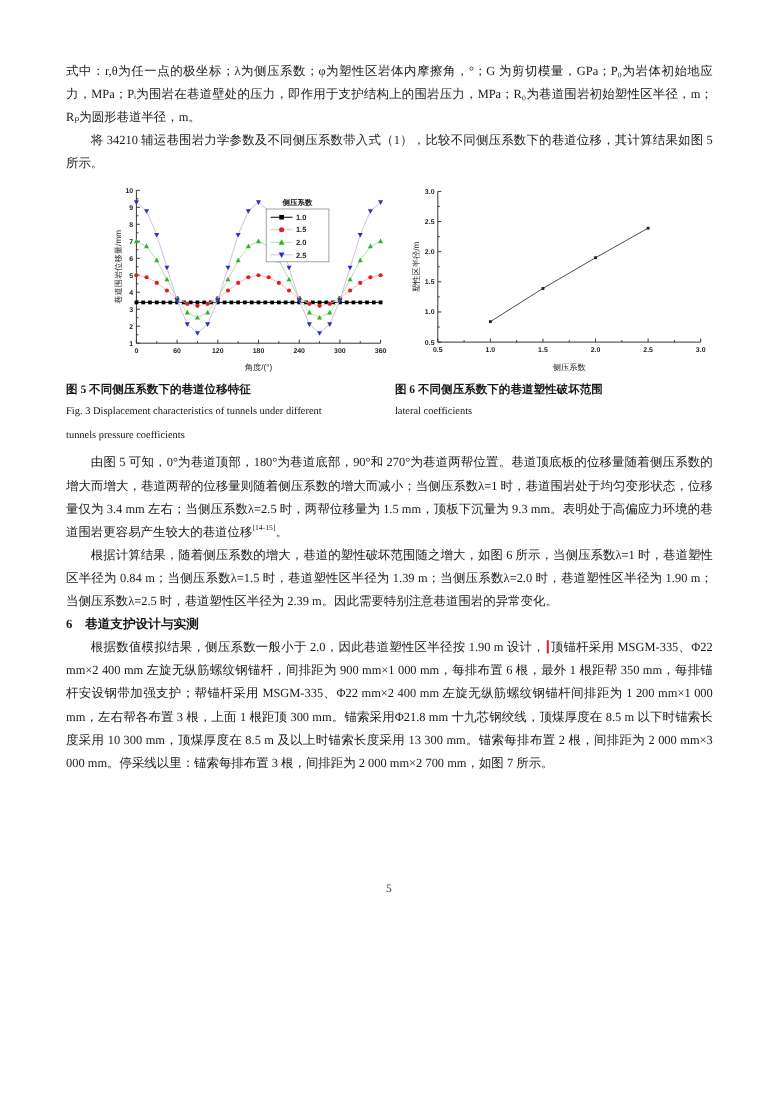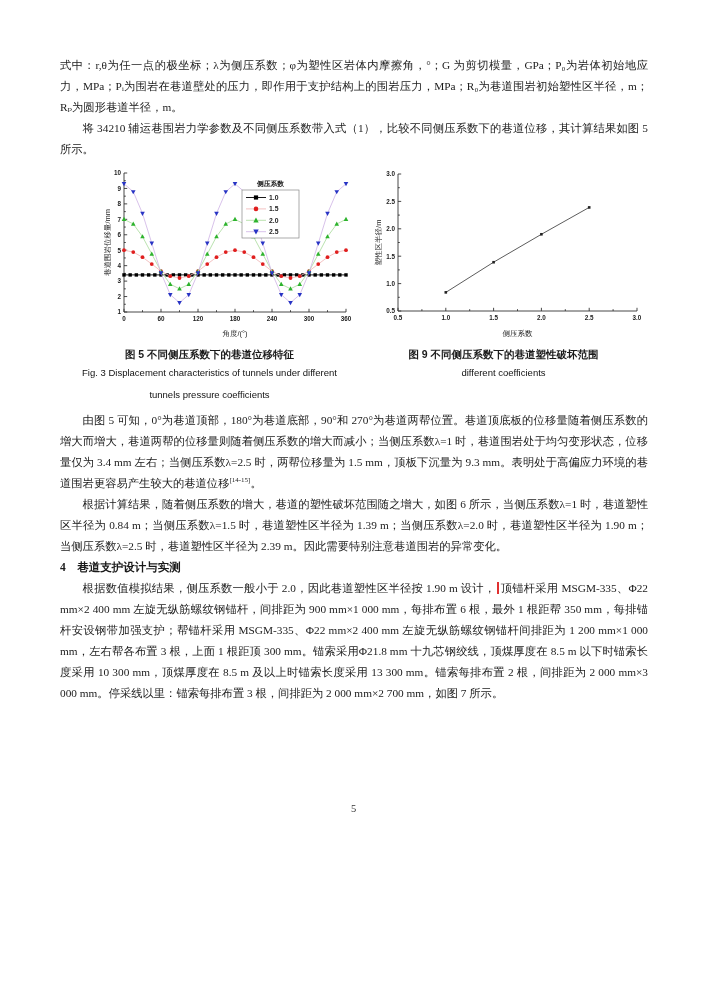--- a/index.html
+++ b/index.html
@@ -8,21 +8,21 @@
     font-family:"Liberation Serif","DejaVu Serif",serif;color:#1a1a1a;overflow:hidden;
   }
   .content{padding:55px 59px 0 60px;}
   p.body{font-size:11.3px;line-height:21px;text-align:justify;margin:0;}
   p.body.indent{text-indent:2em;}
   sup.ref{font-size:7px;line-height:0;}
   .figures-row{display:flex;margin-top:7px;margin-left:44px;align-items:flex-end;}
   .fig5-wrap{width:252px;}
   .fig6-wrap{width:268px;margin-left:18px;}
   .captions-row{display:flex;margin-top:3px;}
-  .caption-block{text-align:center;font-family:Liberation Sans, sans-serif;}
+  .caption-block{font-family:Liberation Serif, serif;}
   .caption-block.left{width:300px;}
   .caption-block.right{width:290px;margin-left:0px;}
   .cap-zh{font-size:10.5px;font-weight:bold;line-height:16px;}
   .cap-en{font-size:9.5px;line-height:22px;color:#111;}
   .section-heading{font-size:11.5px;font-weight:bold;line-height:21px;margin:0;}
   .cursor{display:inline-block;width:2px;height:12px;background:#e03030;vertical-align:-2px;margin:0 1px 0 2px;}
   .page-number{position:absolute;bottom:58px;left:0;width:100%;text-align:center;font-size:10.5px;color:#333;}
   svg text{font-family:"Liberation Sans","DejaVu Sans",sans-serif;fill:#222;}
 </style>
 </head>
@@ -272,32 +272,32 @@
       </div>
     </div>
 
     <div class="captions-row">
       <div class="caption-block left">
         <div class="cap-zh">图 5 不同侧压系数下的巷道位移特征</div>
         <div class="cap-en">Fig. 3   Displacement characteristics of tunnels under different</div>
         <div class="cap-en">tunnels pressure coefficients</div>
       </div>
       <div class="caption-block right">
-        <div class="cap-zh">图 9 不同侧压系数下的巷道塑性破坏范围</div>
-        <div class="cap-en">different coefficients</div>
+        <div class="cap-zh">图 6 不同侧压系数下的巷道塑性破坏范围</div>
+        <div class="cap-en">lateral coefficients</div>
       </div>
     </div>
 
     <p class="body indent" style="margin-top:4px;">
       <span>由图 5 可知，0°为巷道顶部，180°为巷道底部，90°和 270°为巷道两帮位置。巷道顶底板的位移量随着侧压系数的增大而增大，巷道两帮的位移量则随着侧压系数的增大而减小；当侧压系数λ=1 时，巷道围岩处于均匀变形状态，位移量仅为 3.4 mm 左右；当侧压系数λ=2.5 时，两帮位移量为 1.5 mm，顶板下沉量为 9.3 mm。表明处于高偏应力环境的巷道围岩更容易产生较大的巷道位移</span><sup class="ref">[14-15]</sup><span>。</span>
     </p>
 
     <p class="body indent">根据计算结果，随着侧压系数的增大，巷道的塑性破坏范围随之增大，如图 6 所示，当侧压系数λ=1 时，巷道塑性区半径为 0.84 m；当侧压系数λ=1.5 时，巷道塑性区半径为 1.39 m；当侧压系数λ=2.0 时，巷道塑性区半径为 1.90 m；当侧压系数λ=2.5 时，巷道塑性区半径为 2.39 m。因此需要特别注意巷道围岩的异常变化。</p>
 
-    <p class="section-heading">4　巷道支护设计与实测</p>
+    <p class="section-heading">6　巷道支护设计与实测</p>
 
     <p class="body indent">
       <span>根据数值模拟结果，侧压系数一般小于 2.0，因此巷道塑性区半径按 1.90 m 设计，</span><span class="cursor"></span><span>顶锚杆采用 MSGM-335、Φ22 mm×2 400 mm 左旋无纵筋螺纹钢锚杆，间排距为 900 mm×1 000 mm，每排布置 6 根，最外 1 根距帮 350 mm，每排锚杆安设钢带加强支护；帮锚杆采用 MSGM-335、Φ22 mm×2 400 mm 左旋无纵筋螺纹钢锚杆间排距为 1 200 mm×1 000 mm，左右帮各布置 3 根，上面 1 根距顶 300 mm。锚索采用Φ21.8 mm 十九芯钢绞线，顶煤厚度在 8.5 m 以下时锚索长度采用 10 300 mm，顶煤厚度在 8.5 m 及以上时锚索长度采用 13 300 mm。锚索每排布置 2 根，间排距为 2 000 mm×3 000 mm。停采线以里：锚索每排布置 3 根，间排距为 2 000 mm×2 700 mm，如图 7 所示。</span>
     </p>
 
   </div>
 
   <div class="page-number">5</div>
 </div>
 

